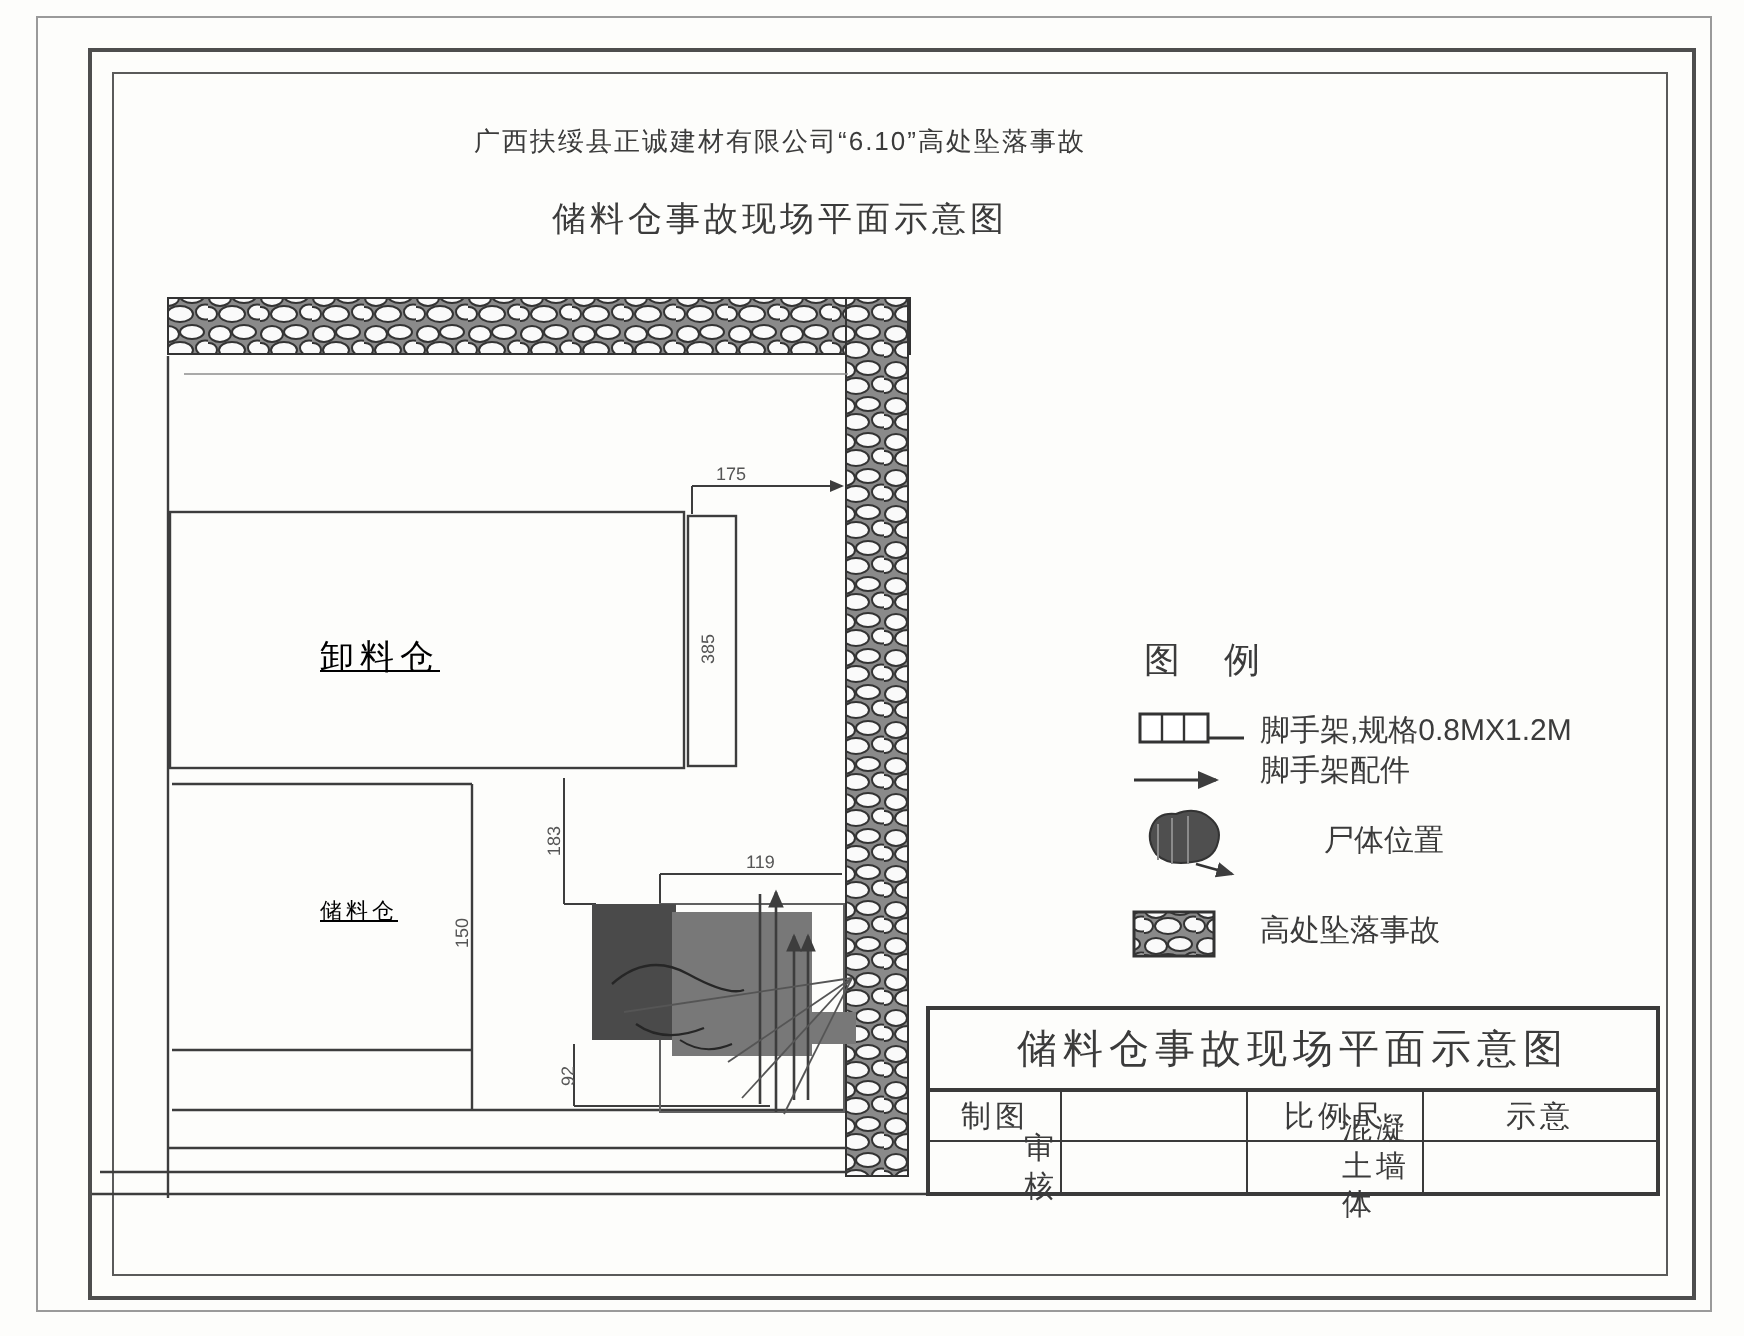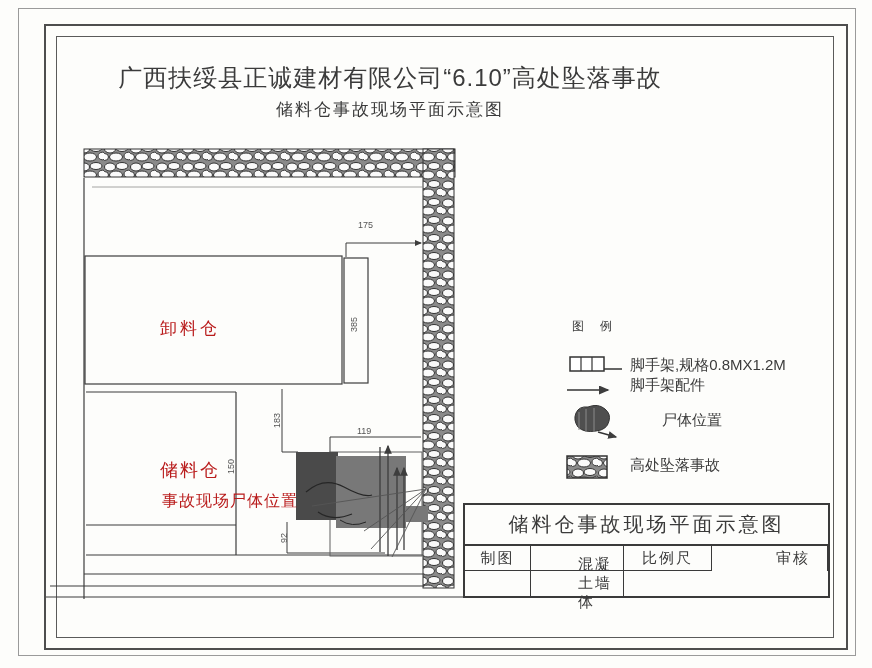--- a/index.html
+++ b/index.html
@@ -6,32 +6,32 @@
   #canvas{
     position:relative;width:872px;height:668px;overflow:hidden;
     background:#fdfdfb;color:#333;
     font-family:"Liberation Sans", sans-serif;
   }
   .frame{position:absolute;background:transparent;}
   #frame-outer{left:18px;top:8px;width:836px;height:646px;border:1px solid #9a9a9a;}
   #frame-mid{left:44px;top:24px;width:800px;height:622px;border:2px solid #4e4e4e;}
   #frame-inner{left:56px;top:36px;width:776px;height:600px;border:1px solid #5a5a5a;}
   .title-line{position:absolute;left:100px;width:580px;text-align:center;color:#3b3b3b;}
-  #title1{top:62px;font-size:24px;letter-spacing:1px;}
+  #title1{top:62px;font-size:13px;letter-spacing:1px;}
   #title2{top:98px;font-size:17px;letter-spacing:2px;}
   #unit{top:124px;font-size:13px;letter-spacing:1px;}
-  .plan-label{position:absolute;color:#b91c1c;white-space:nowrap;}
+  .plan-label{position:absolute;color:#000000;white-space:nowrap;text-decoration:underline;}
   #lbl-unloading{left:160px;top:317px;font-size:17px;letter-spacing:3px;}
-  #lbl-storage{left:160px;top:458px;font-size:18px;letter-spacing:2px;}
+  #lbl-storage{left:160px;top:448px;font-size:11px;letter-spacing:2px;}
   #lbl-body{left:162px;top:491px;font-size:16px;letter-spacing:1px;}
   .dim{position:absolute;font-size:9px;color:#555;white-space:nowrap;}
   .dim-v{position:absolute;font-size:9px;color:#555;white-space:nowrap;
          transform:rotate(-90deg);transform-origin:0 0;}
   
-  #legend-title{left:572px;top:318px;font-size:12px;letter-spacing:2px;position:absolute;color:#3b3b3b;}
+  #legend-title{left:572px;top:318px;font-size:18px;letter-spacing:2px;position:absolute;color:#3b3b3b;}
   .legend-label{position:absolute;left:630px;font-size:15px;color:#3b3b3b;white-space:nowrap;}
   #legend-label-0{top:356px;}
   #legend-label-1{top:376px;}
   #legend-label-2{top:411px;margin-left:32px;}
   #legend-label-3{top:456px;}
   
   #titleblock{
     position:absolute;left:463px;top:503px;width:367px;height:95px;
     border:2px solid #3a3a3a;box-sizing:border-box;background:rgba(255,255,255,0.0);
   }
@@ -158,41 +158,41 @@
       <line x1="594" y1="408" x2="594" y2="432" stroke="#8b8b8b" stroke-width="1"></line>
       <line x1="598" y1="432" x2="616" y2="437" stroke="#333" stroke-width="1.3" marker-end="url(#arrR)"></line>
     </g>
     <g>
       <rect x="567" y="456" width="40" height="22" fill="url(#stones)" stroke="#333" stroke-width="1.5"></rect>
     </g>
   </svg>
 
   <div id="lbl-unloading" class="plan-label">卸料仓</div>
   <div id="lbl-storage" class="plan-label">储料仓</div>
-  <div id="lbl-body" class="plan-label">事故现场尸体位置</div>
 
-  <div class="dim" style="left:358px;top:220px;">175</div>
-  <div class="dim" style="left:357px;top:426px;">119</div>
+  <div class="dim" style="left:358px;top:232px;">175</div>
+  <div class="dim" style="left:373px;top:426px;">119</div>
   <div class="dim-v" style="left:349px;top:332px;">385</div>
   <div class="dim-v" style="left:272px;top:428px;">183</div>
   <div class="dim-v" style="left:226px;top:474px;">150</div>
   <div class="dim-v" style="left:279px;top:543px;">92</div>
 
   <div id="legend-title">图　例</div>
   <div id="legend-label-0" class="legend-label">脚手架,规格0.8MX1.2M</div>
   <div id="legend-label-1" class="legend-label">脚手架配件</div>
   <div id="legend-label-2" class="legend-label">尸体位置</div>
   <div id="legend-label-3" class="legend-label">高处坠落事故</div>
 
   <div id="titleblock">
     <div id="tb-title">储料仓事故现场平面示意图</div>
     <div id="tb-grid">
       <div class="tb-cell">制图</div>
       <div class="tb-cell"></div>
       <div class="tb-cell">比例尺</div>
+      <div class="tb-cell last-col">示意</div>
       <div class="tb-cell last-row">审核</div>
       <div class="tb-cell last-row"></div>
       <div class="tb-cell last-row">混凝土墙体</div>
       <div class="tb-cell last-row last-col"></div>
     </div>
   </div>
 
 </div>
 
 </body></html>

